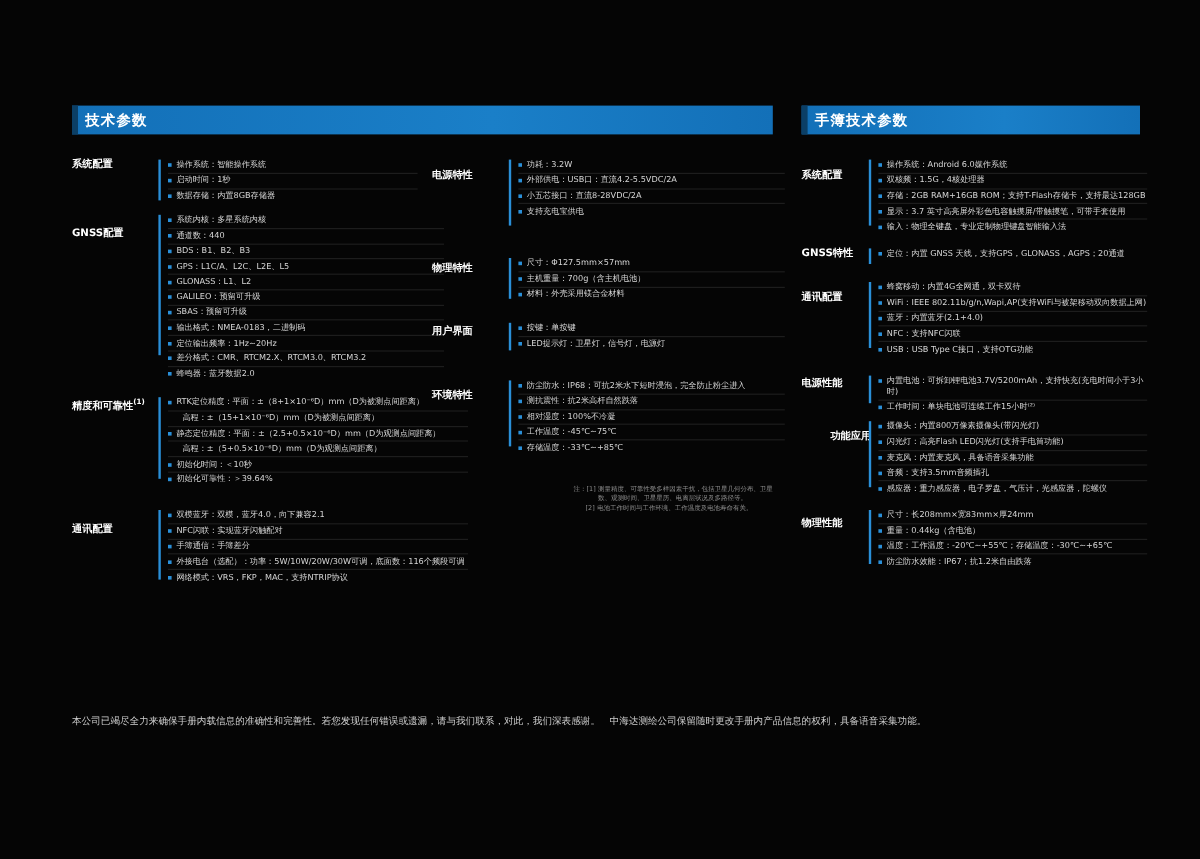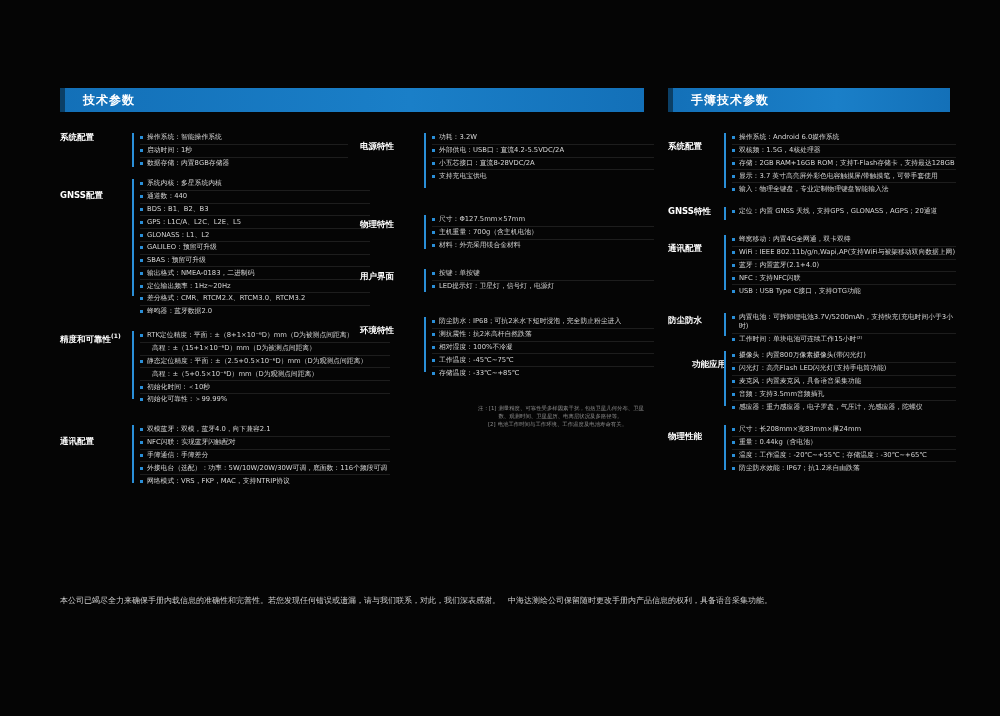--- a/index.html
+++ b/index.html
@@ -17,21 +17,21 @@
   .hdr{
     position:absolute;
     height:24px;
     background:#1976bd;
     background:linear-gradient(90deg,#1370b8 0%,#1a7fc8 60%,#1370b8 100%);
     display:flex;align-items:center;
   }
   .hdr .bar{width:5px;height:24px;background:#0b3f66;}
   .hdr .txt{
     color:#ffffff;font-size:12px;font-weight:bold;
-    padding-left:18px;letter-spacing:1px;
+    padding-left:6px;letter-spacing:1px;
   }
   #hdr-left{left:60px;top:88px;width:584px;}
   #hdr-right{left:668px;top:88px;width:282px;}
 
   
   .sect{position:absolute;}
   .sect .title{
     position:absolute;left:0;top:0;
     font-size:8.5px;font-weight:bold;color:#ffffff;
     width:74px;line-height:11px;
@@ -176,21 +176,21 @@
         </div>
       <div class="row" style="padding-left:12px;">
           <span class="t">高程：±（5+0.5×10⁻⁶D）mm（D为观测点间距离）</span>
         </div>
       <div class="row">
           <span class="dot"></span>
           <span class="t">初始化时间：＜10秒</span>
         </div>
       <div class="row">
           <span class="dot"></span>
-          <span class="t">初始化可靠性：＞99.99%</span>
+          <span class="t">初始化可靠性：＞39.64%</span>
         </div>
     </div>
   </div>
 
   <div class="sect" style="left:60px;top:424px;width:310px;">
     <div class="title" style="top:12px;">通讯配置</div>
     <div class="vline" style="left:72px;top:1px;height:58px;"></div>
     <div class="rows" style="width:250px;">
       <div class="row">
           <span class="dot"></span>
@@ -369,21 +369,21 @@
           <span class="t">NFC：支持NFC闪联</span>
         </div>
       <div class="row">
           <span class="dot"></span>
           <span class="t">USB：USB Type C接口，支持OTG功能</span>
         </div>
     </div>
   </div>
 
   <div class="sect col3" style="left:668px;top:312px;width:290px;">
-    <div class="title" style="top:3px;">防尘防水</div>
+    <div class="title" style="top:3px;">电源性能</div>
     <div class="vline" style="left:56px;top:1px;height:23px;"></div>
     <div class="rows" style="width:224px;">
       <div class="row">
           <span class="dot"></span>
           <span class="t">内置电池：可拆卸锂电池3.7V/5200mAh，支持快充(充电时间小于3小时)</span>
         </div>
       <div class="row">
           <span class="dot"></span>
           <span class="t">工作时间：单块电池可连续工作15小时⁽²⁾</span>
         </div>

